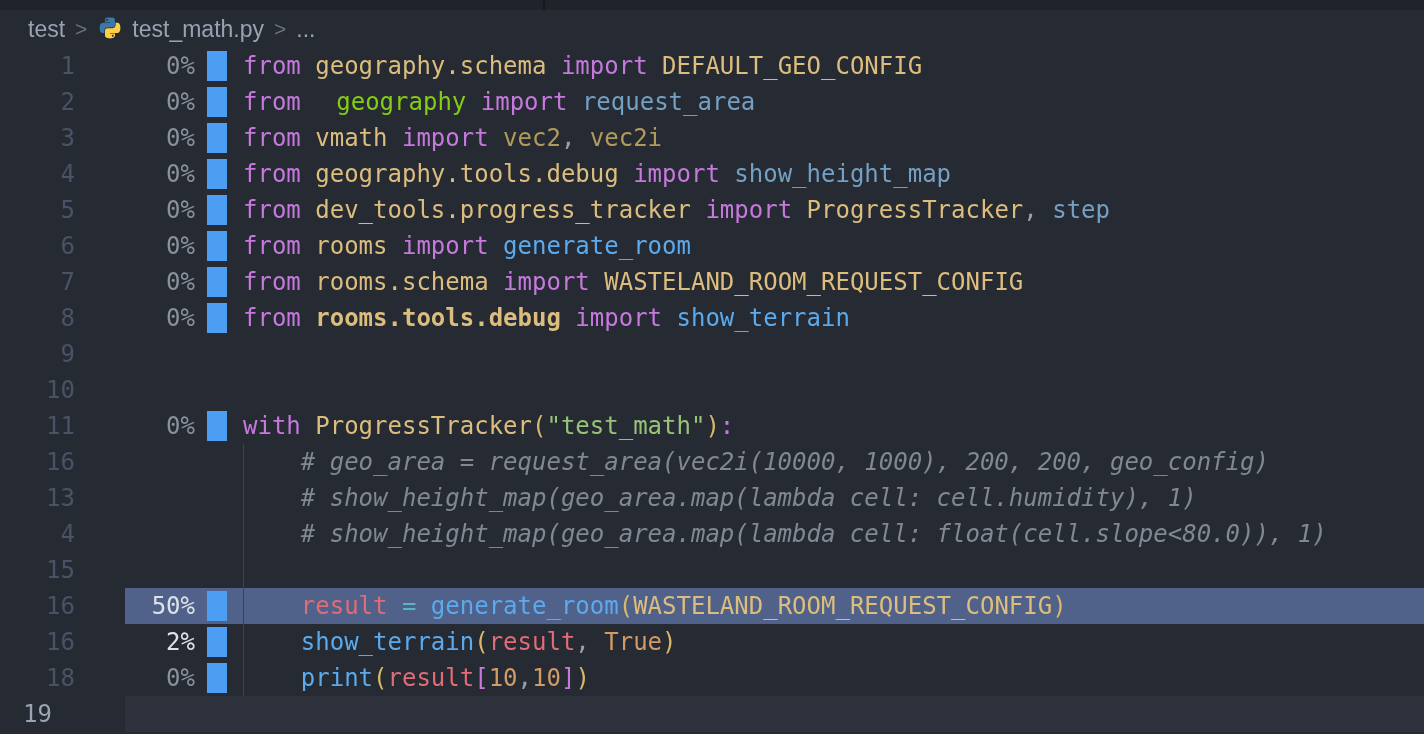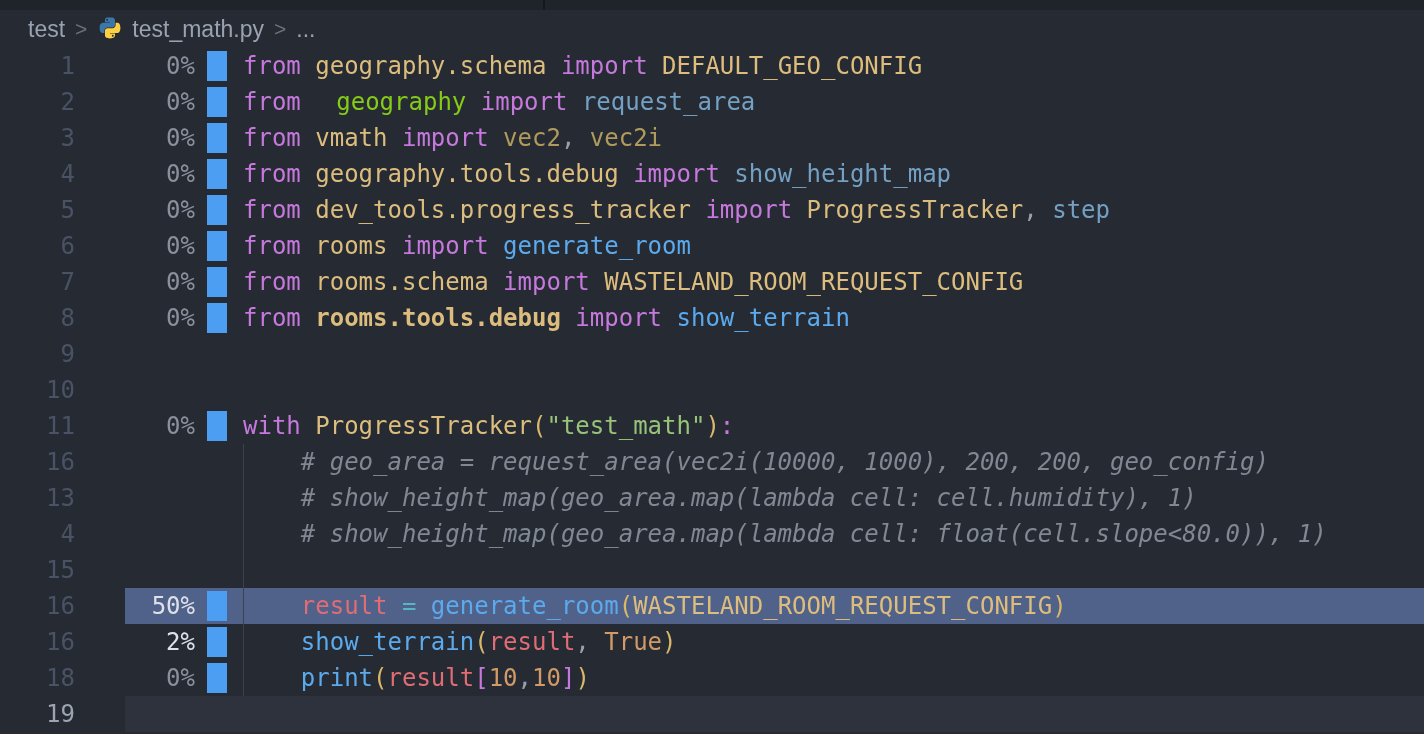--- a/index.html
+++ b/index.html
@@ -35,21 +35,21 @@
     font-family:"DejaVu Sans Mono", monospace;font-size:24px;
   }
   .row{position:relative;height:36px;}
   .sel-bg{position:absolute;left:125px;right:0;top:0;bottom:0;z-index:0;}
   .sel-bg.strong{background:var(--selection_row,#51628a);}
   .sel-bg.subtle{background:var(--current_line,#2d323c);}
   .ln{
     position:absolute;left:0;top:0;width:75px;height:36px;line-height:36px;
     text-align:right;color:var(--line_number,#4a5365);z-index:1;
   }
-  .ln.active{color:var(--line_number_active,#9ca3b1);}
+  .ln.active{color:var(--line_number_active,#9ca3b1);text-align:center;}
   .pct{
     position:absolute;left:75px;top:0;width:120px;height:36px;line-height:36px;
     text-align:right;color:var(--pct_zero,#8a909c);z-index:1;
   }
   .pct.emph{color:var(--pct_nonzero,#dde1e8);}
   .mark{
     position:absolute;left:207px;top:3px;width:20px;height:30px;
     background:var(--coverage_marker,#4c9ef2);z-index:1;
   }
   .code{

